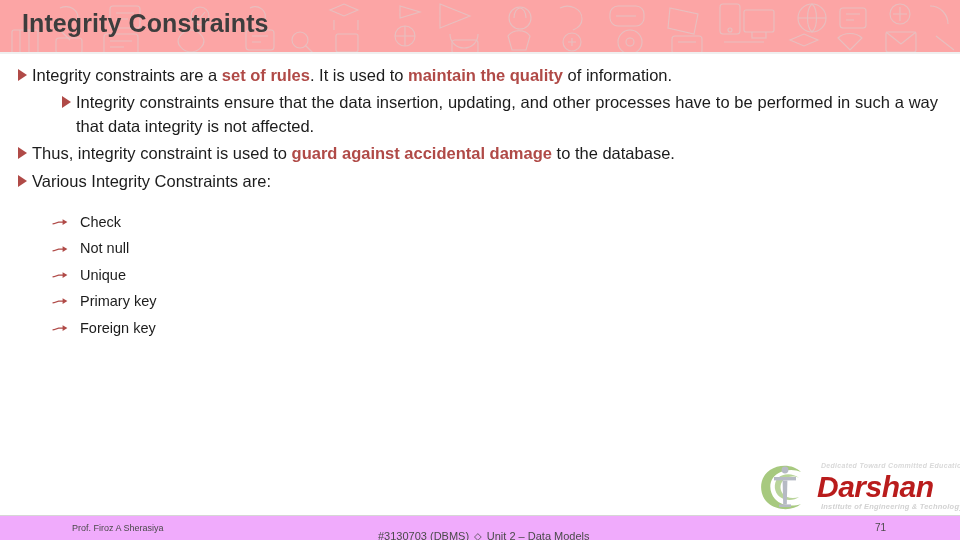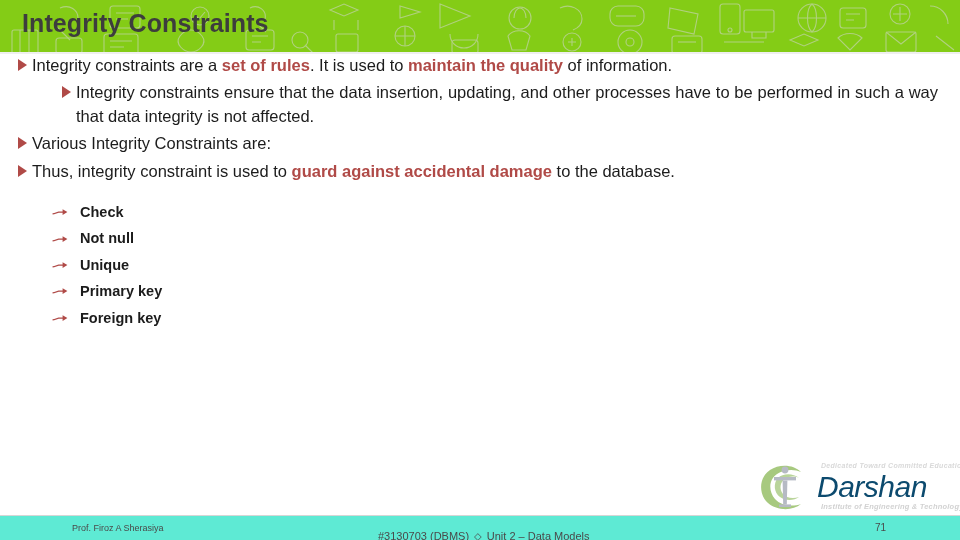--- a/index.html
+++ b/index.html
@@ -14,21 +14,21 @@
     overflow: hidden;
     position: relative;
   }
 
   
   .slide-header {
     position: absolute;
     left: 0; top: 0;
     width: 960px;
     height: 54px;
-    background: #84cc16;
+    background: #fca5a5;
     overflow: hidden;
   }
   .doodle-layer {
     position: absolute;
     left: 0; top: 0;
     width: 960px; height: 54px;
     opacity: 0.55;
     pointer-events: none;
   }
   .slide-header .title {
@@ -45,21 +45,21 @@
     position: absolute;
     left: 0; top: 52px;
     width: 960px; height: 2px;
     background: #efefef;
   }
 
   
   .content {
     position: absolute;
     left: 0;
-    top: 54px;
+    top: 64px;
     width: 960px;
     height: 400px;
   }
 
   .bullet {
     position: relative;
     padding-left: 32px;
     padding-right: 22px;
     margin: 0 0 4px 0;
     font-size: 16.5px;
@@ -83,21 +83,20 @@
   .hl {
     color: #b04a47;
     font-weight: bold;
   }
 
   
   .sublist {
     margin: 16px 0 0 0;
     padding: 0;
     list-style: none;
-    font-weight: bold;
   }
   .subitem {
     position: relative;
     padding-left: 80px;
     font-size: 14.5px;
     line-height: 1.82;
     color: #1c1c1c;
   }
   .arrow-icon {
     position: absolute;
@@ -126,23 +125,23 @@
     font-weight: bold;
     color: #d9d9d9;
     white-space: nowrap;
     letter-spacing: 0.3px;
   }
   .logo-word {
     position: absolute;
     left: 62px;
     top: 8px;
     font-size: 30px;
-    font-weight: normal;
+    font-weight: bold;
     font-style: italic;
-    color: #0c4a6e;
+    color: #b91c1c;
     letter-spacing: -0.5px;
     white-space: nowrap;
   }
   .logo-sub {
     position: absolute;
     left: 66px;
     top: 40px;
     font-size: 7.5px;
     font-style: italic;
     font-weight: bold;
@@ -156,21 +155,21 @@
     width: 62px; height: 48px;
   }
 
   
   .footer {
     position: absolute;
     left: 0;
     top: 515px;
     width: 960px;
     height: 25px;
-    background: #5eead4;
+    background: #f0abfc;
     border-top: 1px solid #d6d6d6;
   }
   .footer-author {
     position: absolute;
     left: 72px;
     top: 7px;
     font-size: 9px;
     color: #4a4a4a;
     white-space: nowrap;
   }
@@ -269,26 +268,26 @@
     <span>Integrity constraints are a </span><span class="hl">set of rules</span><span>. It is used to </span><span class="hl">maintain the quality</span><span> of information.</span>
   </p>
 
   <p class="bullet justified">
     <span class="tri"></span>
     <span>Integrity constraints ensure that the data insertion, updating, and other processes have to be performed in such a way that data integrity is not affected.</span>
   </p>
 
   <p class="bullet">
     <span class="tri"></span>
-    <span>Various Integrity Constraints are:</span>
+    <span>Thus, integrity constraint is used to </span><span class="hl">guard against accidental damage</span><span> to the database.</span>
   </p>
 
   <p class="bullet">
     <span class="tri"></span>
-    <span>Thus, integrity constraint is used to </span><span class="hl">guard against accidental damage</span><span> to the database.</span>
+    <span>Various Integrity Constraints are:</span>
   </p>
 
   <ul class="sublist">
     <li class="subitem">
       <svg class="arrow-icon" viewBox="0 0 16 12" aria-hidden="true">
         <path d="M0.5 7.2 C3 7.2 4.5 6.2 6.5 5.6 L10.6 5.6 L10.6 3.2 L15.4 6.1 L10.6 9.0 L10.6 6.7 L6.8 6.7 C4.6 7.4 2.8 8.3 0.6 8.6 Z" fill="#b04a47"></path>
       </svg>
       <span>Check</span>
     </li>
     <li class="subitem">

